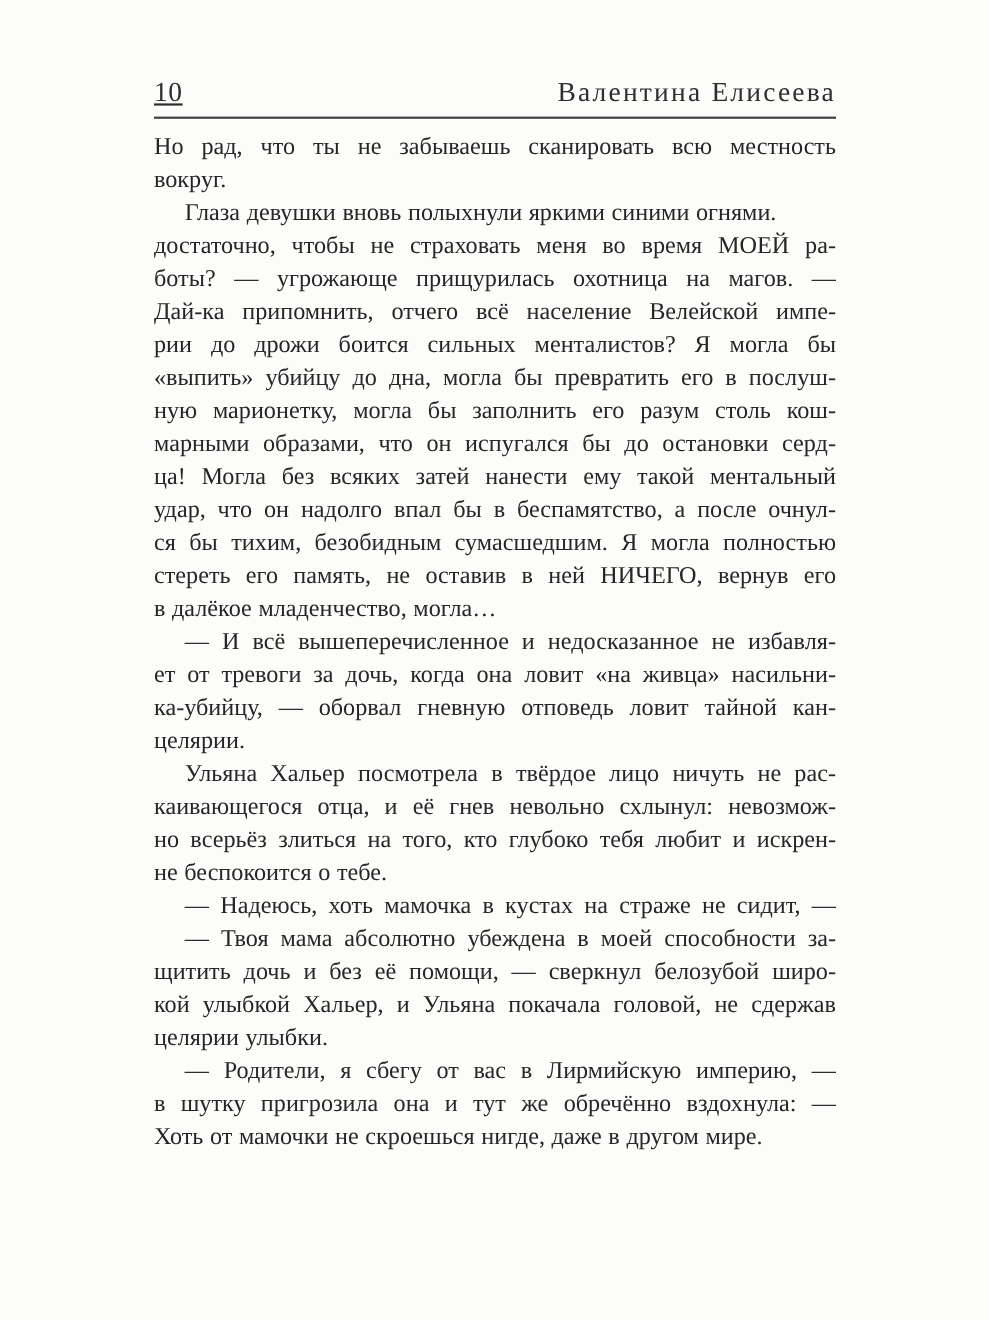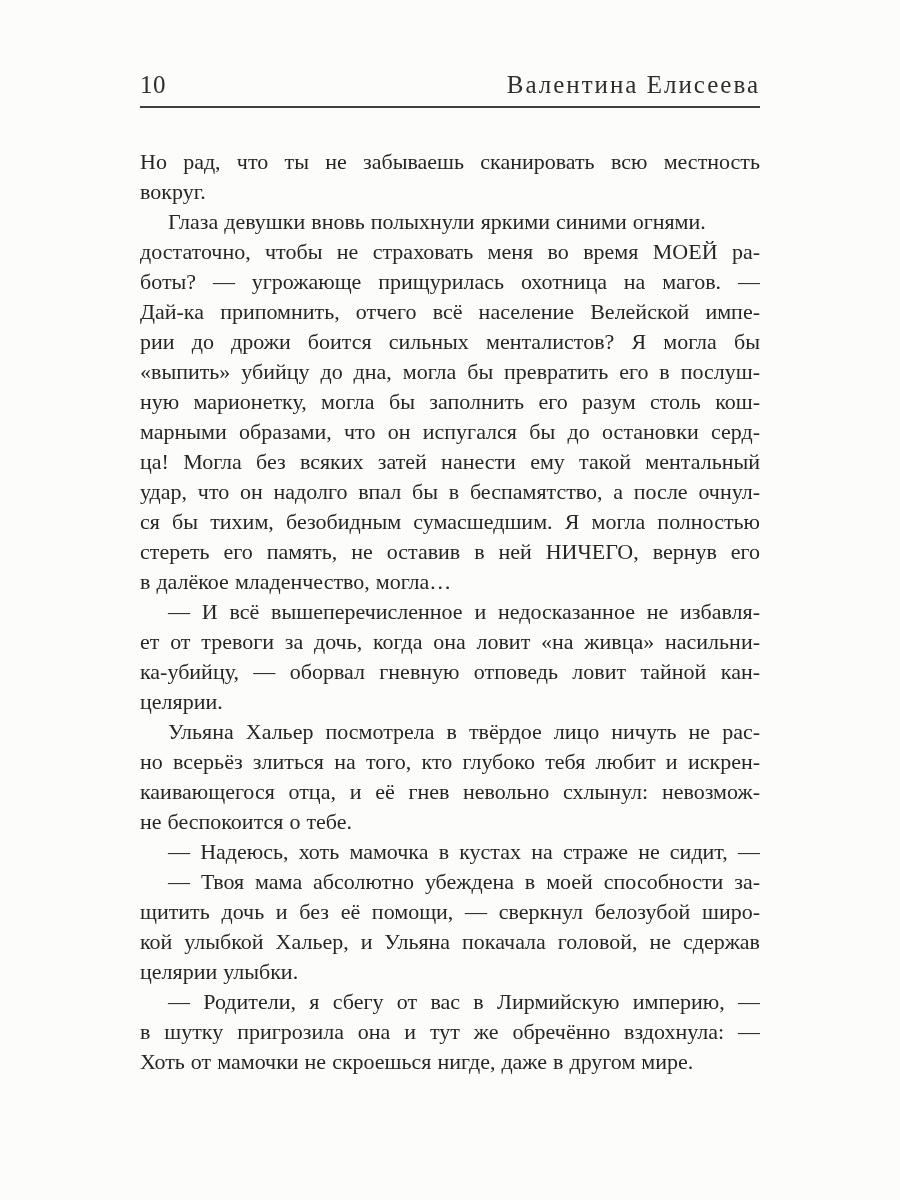--- a/index.html
+++ b/index.html
@@ -16,29 +16,29 @@
     padding: 70px 140px 0 140px;
   }
   .running-header {
     display: flex;
     justify-content: space-between;
     align-items: baseline;
     font-size: 25px;
     line-height: 30px;
     color: #2e2e2e;
   }
-  .page-number { letter-spacing: 0.5px; }
+  .page-number { letter-spacing: 0.5px; text-decoration: underline; }
   .author { letter-spacing: 2px; }
   .header-rule {
     border: none;
     border-top: 2px solid #404040;
     margin: 6px 0 0 0;
   }
   .body-text {
-    margin-top: 39px;
+    margin-top: 10px;
     font-size: 22px;
     width: 620px;
   }
   .para { margin: 0; }
   .line {
     line-height: 30px;
     height: 30px;
     overflow: hidden;
     text-align: left;
     word-spacing: 0.5px;
@@ -81,22 +81,22 @@
         <div class="line">в далёкое младенчество, могла…</div>
       </div>
       <div class="para">
         <div class="line j ind">— И всё вышеперечисленное и недосказанное не избавля-</div>
         <div class="line j">ет от тревоги за дочь, когда она ловит «на живца» насильни-</div>
         <div class="line j">ка-убийцу, — оборвал гневную отповедь ловит тайной кан-</div>
         <div class="line">целярии.</div>
       </div>
       <div class="para">
         <div class="line j ind">Ульяна Хальер посмотрела в твёрдое лицо ничуть не рас-</div>
+        <div class="line j">каивающегося отца, и её гнев невольно схлынул: невозмож-</div>
         <div class="line j">но всерьёз злиться на того, кто глубоко тебя любит и искрен-</div>
-        <div class="line j">каивающегося отца, и её гнев невольно схлынул: невозмож-</div>
         <div class="line">не беспокоится о тебе.</div>
       </div>
       <div class="para">
         <div class="line j ind">— Надеюсь, хоть мамочка в кустах на страже не сидит, —</div>
       </div>
       <div class="para">
         <div class="line j ind">— Твоя мама абсолютно убеждена в моей способности за-</div>
         <div class="line j">щитить дочь и без её помощи, — сверкнул белозубой широ-</div>
         <div class="line j">кой улыбкой Хальер, и Ульяна покачала головой, не сдержав</div>
         <div class="line">целярии улыбки.</div>

